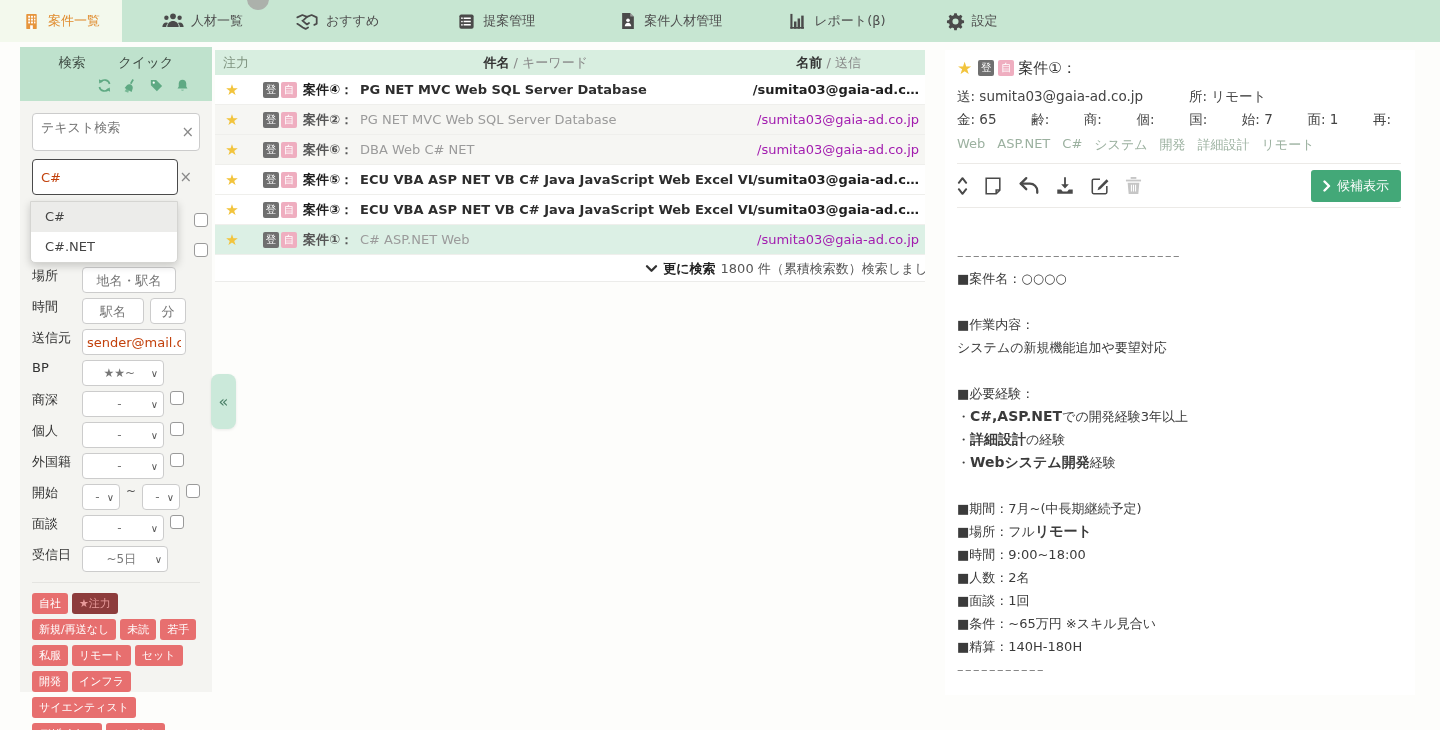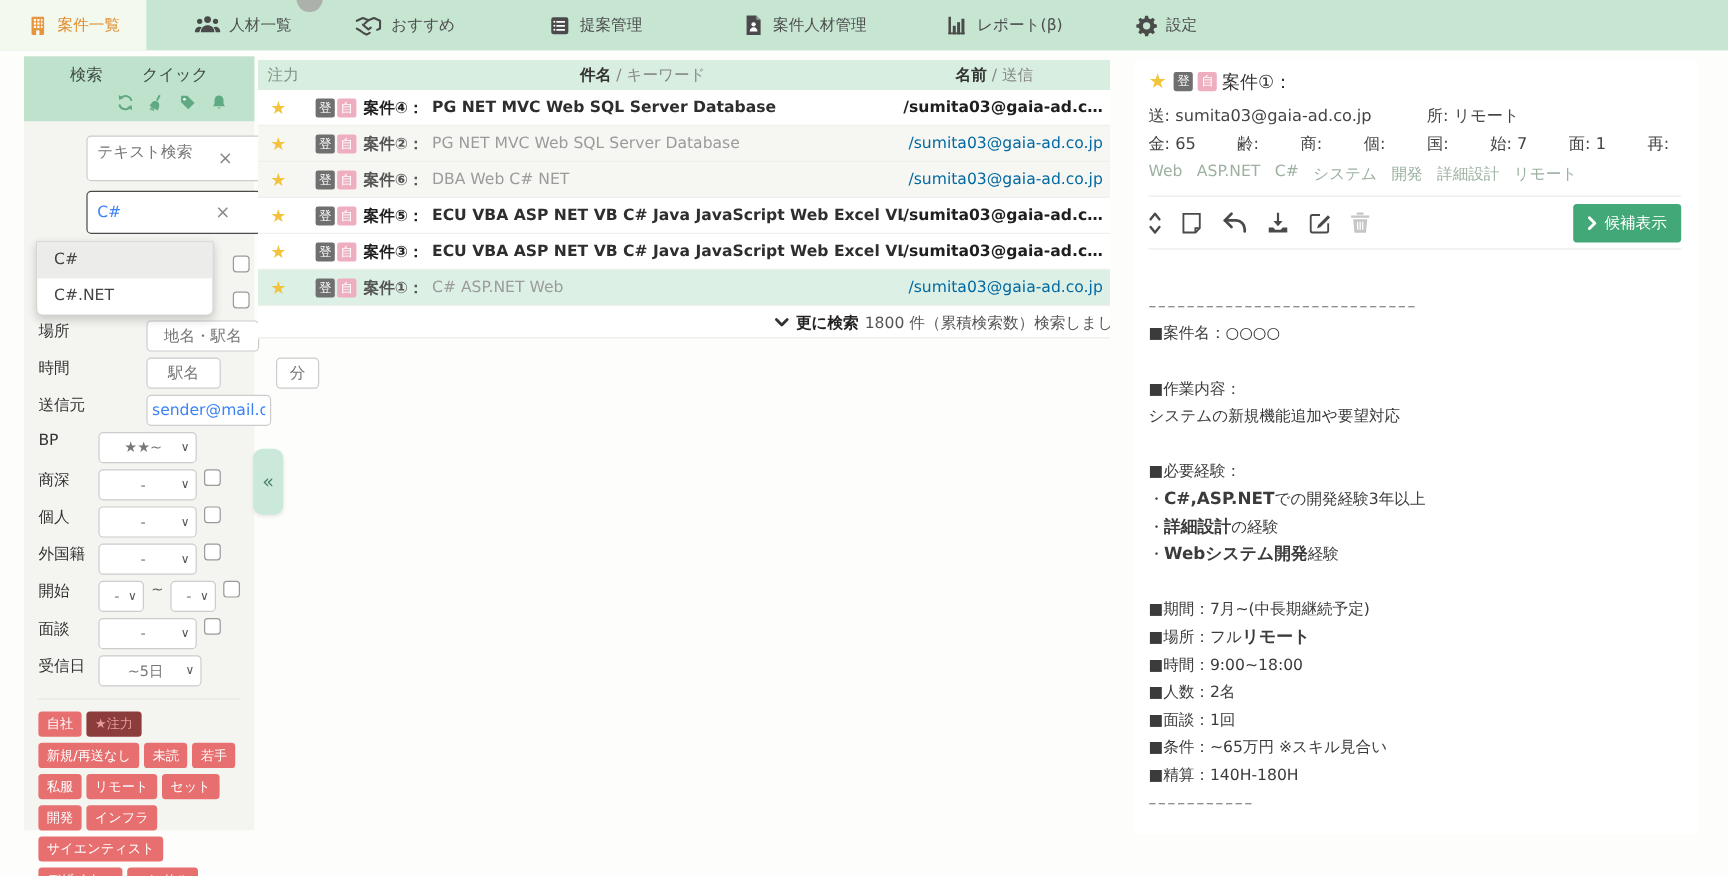--- a/index.html
+++ b/index.html
@@ -20,21 +20,21 @@
 
   
   .sidebar { position:absolute; left:20px; top:47px; width:192px; height:645px; background:#f4f4f1; display:flex; flex-direction:column; }
   .sb-head { background:#bfe2cd; padding:7px 22px 8px; }
   .sb-tabs { display:flex; justify-content:space-around; font-size:13.5px; color:#3f4c44; }
   .sb-tab { cursor:pointer; }
   .sb-icons { display:flex; justify-content:flex-end; gap:11px; margin-top:6px; color:#5fa983; }
   .sb-icons > span { cursor:pointer; }
   .sb-body { padding:12px 12px 0; flex:1; position:relative; }
   .in-wrap { position:relative; }
-  .sb-body input[type=text] { border:1px solid #ccc; border-radius:4px; background:#fff; font-size:13px; color:#3b82f6; outline:none; font-family:inherit;margin-left:40px; }
+  .sb-body input[type=text] { border:1px solid #ccc; border-radius:4px; background:#fff; font-size:13px; color:#c2410c; outline:none; font-family:inherit; }
   .txt-search { width:168px; height:38px; padding:4px 22px 14px 8px; }
   .clear-x { position:absolute; color:#8a8a8a; font-size:15px; cursor:pointer; }
   .x1 { right:6px; top:10px; }
   .skill-wrap { margin-top:8px; height:36px; }
   .skill-input { width:146px; height:36px; padding:0 8px; border:1.5px solid #4a4a4a !important; border-radius:3px; }
   .x2 { right:8px; top:9px; }
   .dropdown { position:absolute; left:10px; top:100px; width:148px; background:#fff; border:1px solid #d5d5d2; border-radius:0 0 5px 5px; box-shadow:0 3px 8px rgba(0,0,0,.18); z-index:5; }
   .dd-item { height:30px; line-height:30px; padding-left:14px; font-size:13px; color:#444; cursor:pointer; }
   .dd-item.hl { background:#ececea; }
   .cb { width:14px; height:14px; border:1.4px solid #9a9a9a; border-radius:3px; background:#fff; flex-shrink:0; }
@@ -68,21 +68,21 @@
   .bdg { width:16px; height:16px; display:flex; align-items:center; justify-content:center; font-size:10.5px; color:#fff; border-radius:2px; }
   .b-dark { background:#6f6f6f; } .b-pink { background:#efaec0; }
   .case { font-weight:bold; white-space:nowrap; margin-right:7px; }
   .title { flex:1; white-space:nowrap; overflow:hidden; }
   .email { margin-left:auto; padding-right:6px; white-space:nowrap; }
   .t-row.unread .case { color:#1f1f1f; }
   .t-row.unread .title { color:#2e2e2e; font-weight:bold; }
   .t-row.unread .email { color:#1f1f1f; font-weight:bold; }
   .t-row.read .case, .t-row.selected .case { color:#555; }
   .t-row.read .title, .t-row.selected .title { color:#9b9b9b; }
-  .t-row.read .email, .t-row.selected .email { color:#0369a1; }
+  .t-row.read .email, .t-row.selected .email { color:#a21caf; }
   .t-foot { height:27px; position:relative; overflow:hidden; border-bottom:1px solid #ececea; }
   .t-foot-inner { position:absolute; right:-16px; top:0; height:27px; display:flex; align-items:center; gap:5px; white-space:nowrap; font-size:13px; color:#555; cursor:pointer; }
   .t-foot-inner .icon { color:#333; }
   .t-foot b { color:#222; }
 
   
   .detail { position:absolute; left:945px; top:50px; width:470px; min-height:612px; background:#fff; padding:8px 14px 14px 12px; }
   .d-title { display:flex; align-items:center; gap:4px; font-size:15px; color:#333; }
   .d-title .star { width:auto; font-size:17px; margin-right:2px; }
   .d-meta1 { margin-top:10px; font-size:13.5px; color:#444; display:flex; }

